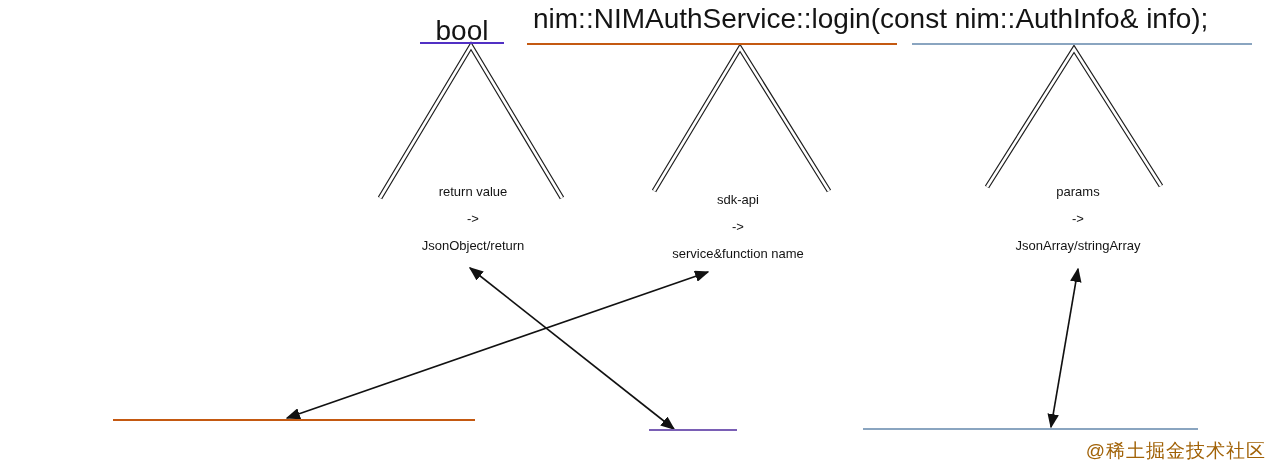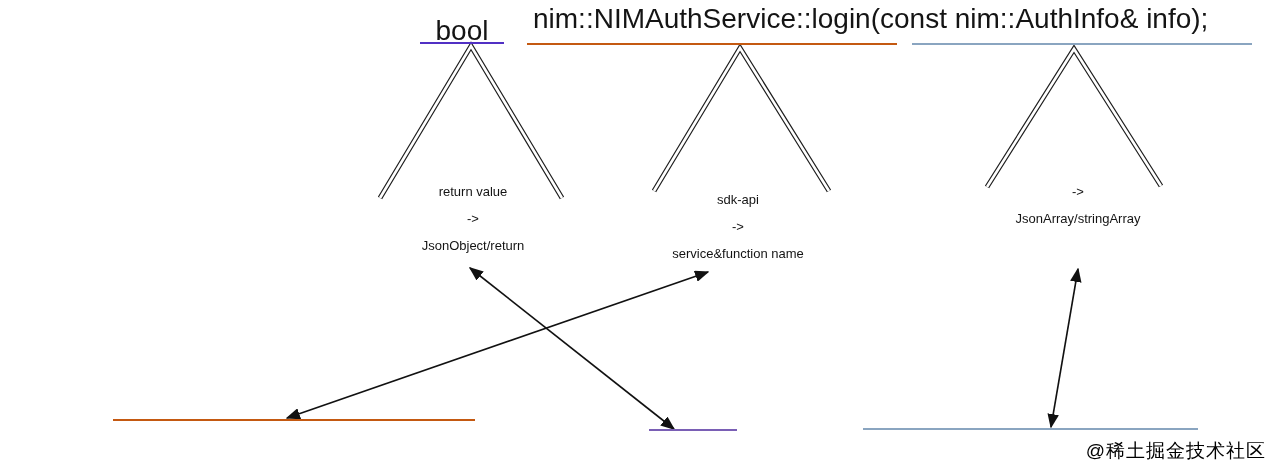--- a/index.html
+++ b/index.html
@@ -30,21 +30,21 @@
     z-index:3;
   }
   .map-col .row{white-space:nowrap;}
   #shapes{position:absolute;left:0;top:0;z-index:1;}
   .caret-outer{fill:none;stroke:#1f1f1f;stroke-width:5;}
   .caret-inner{fill:none;stroke:#ffffff;stroke-width:2.6;}
   .arrow{stroke:#111111;stroke-width:1.6;}
   #watermark{
     right:2px;top:438px;
     font-size:19px;
-    color:#000000;
+    color:#a16207;
     z-index:2;
     letter-spacing:1px;
     white-space:nowrap;
   }
 </style>
 </head>
 <body>
 
 <div id="canvas">
 
@@ -84,20 +84,21 @@
     <div class="row">return value</div>
     <div class="row">-&gt;</div>
     <div class="row">JsonObject/return</div>
   </div>
   <div class="abs map-col" style="left:608px;top:186px;width:260px;">
     <div class="row">sdk-api</div>
     <div class="row">-&gt;</div>
     <div class="row">service&amp;function name</div>
   </div>
   <div class="abs map-col" style="left:948px;top:178px;width:260px;">
+    <div class="row">params</div>
     <div class="row">-&gt;</div>
     <div class="row">JsonArray/stringArray</div>
   </div>
 
   <div class="abs uline ul-orange" style="left:113px;top:419px;width:362px;"></div>
   <div class="abs uline ul-purple" style="left:649px;top:429px;width:88px;background:#7a5fb5;"></div>
   <div class="abs uline ul-blue" style="left:863px;top:428px;width:335px;"></div>
 
   <div class="abs" id="watermark">@稀土掘金技术社区</div>
 

